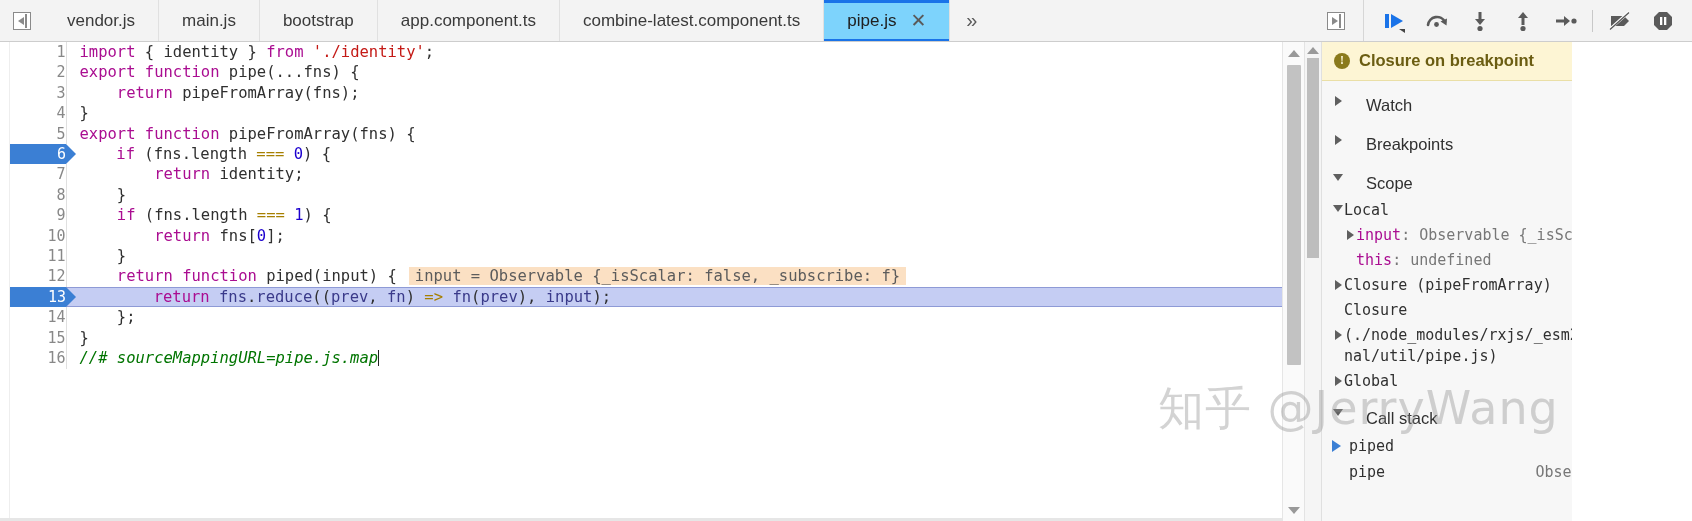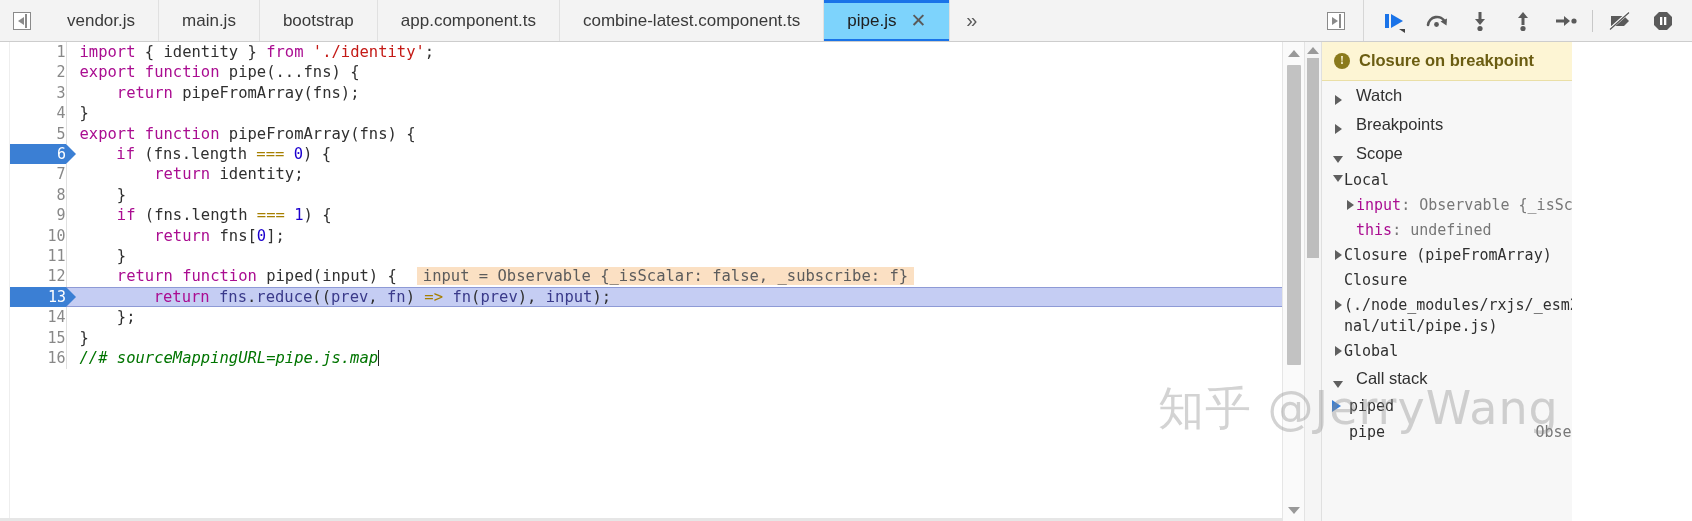--- a/index.html
+++ b/index.html
@@ -215,21 +215,21 @@
   .op  { color: #a67f00; }
   .fn  { color: #303030; }
   .id  { color: #303030; }
   .cmt { color: #007400; font-style: italic; }
   .exec-txt { color: #3a3a8a; }
 
   .inline-val {
     background: #fbe0c3;
     color: #5c5c5c;
     padding: 0 6px;
-    margin-left: 20px;
+    margin-left: 12px;
   }
 
   .caret {
     display: inline-block;
     width: 1px;
     height: 16px;
     background: #222;
     vertical-align: -3px;
     margin-left: 0px;
   }
@@ -318,25 +318,25 @@
     width: 16px; height: 16px; border-radius: 50%;
     background: #8a7a1c;
     color: #fdf5d4;
     font-size: 12px; font-weight: bold;
     display: flex; align-items: center; justify-content: center;
     font-family: "Liberation Serif", serif;
     flex: 0 0 16px;
   }
   .sect-row {
     display: flex;
-    align-items: flex-end;
-    padding: 5px 0 5px 10px;
+    align-items: flex-start;
+    padding: 15px 0 5px 10px;
     font-size: 16.5px;
     color: #303030;
-    gap: 12px;
+    gap: 22px;
   }
   .tw {
     width: 12px; flex: 0 0 12px;
     display: flex; align-items: center; justify-content: center;
   }
   .tw-r {
     width: 0; height: 0;
     border-top: 5px solid transparent;
     border-bottom: 5px solid transparent;
     border-left: 7px solid #5f5f5f;

